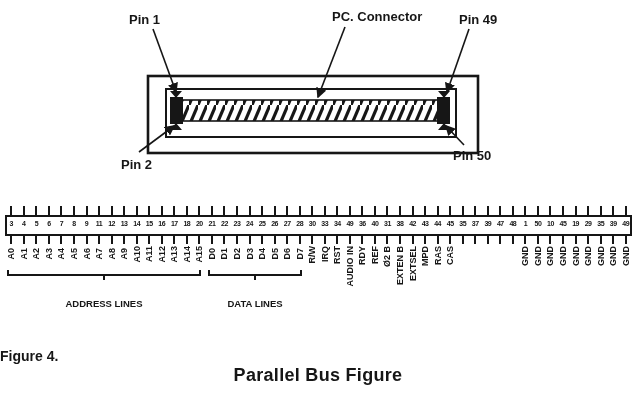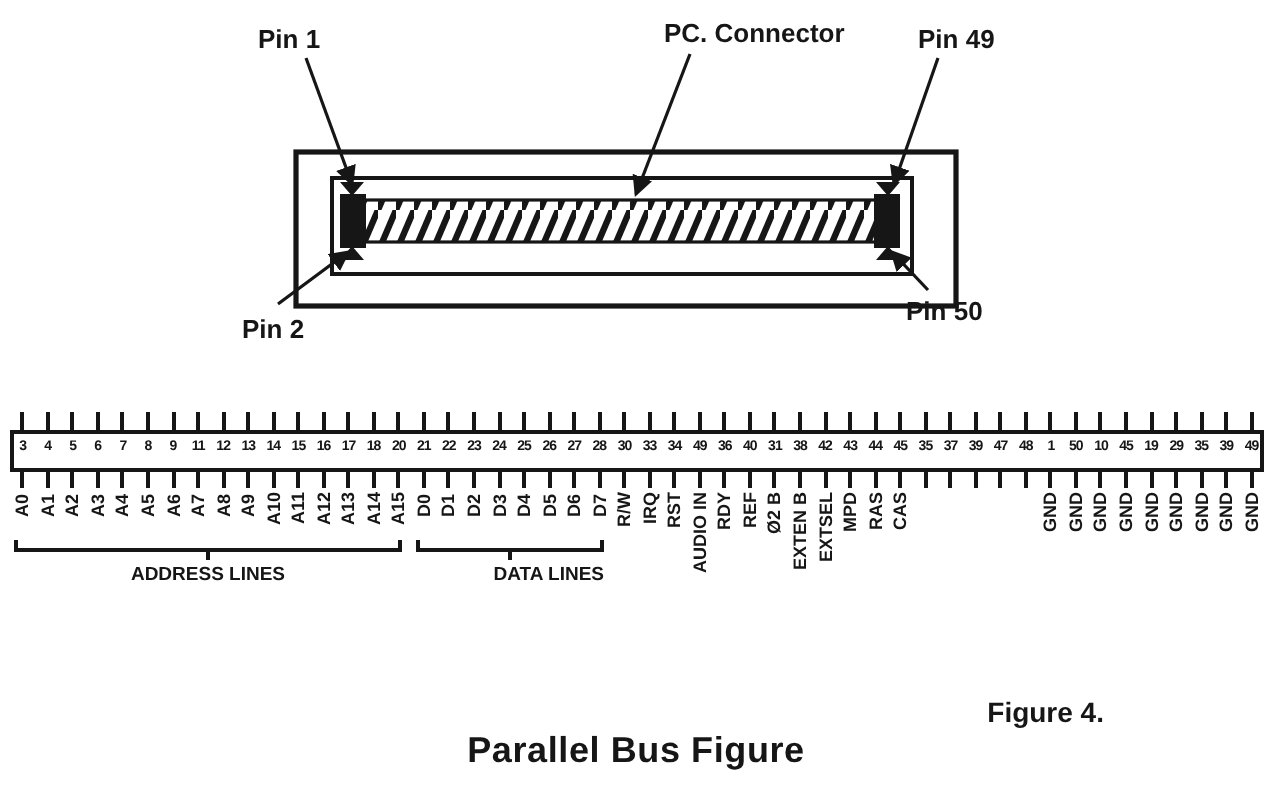--- a/index.html
+++ b/index.html
@@ -15,23 +15,23 @@
   .tick-top{top:4px;height:9px;}
   .tick-bot{top:34px;height:8px;}
   .pnum{position:absolute;top:18px;left:0;width:100%;text-align:center;
         font:700 7px "Liberation Sans",sans-serif;letter-spacing:-0.5px;color:#161616;}
   .plab{position:absolute;top:44px;left:0;width:100%;text-align:center;}
   .plab span{display:inline-block;writing-mode:vertical-rl;transform:rotate(180deg);
         font:700 9px "Liberation Sans",sans-serif;white-space:nowrap;color:#161616;}
   .brace{position:absolute;height:6px;box-sizing:border-box;
         border-left:2px solid #161616;border-right:2px solid #161616;border-bottom:2px solid #161616;}
   .brace .notch{position:absolute;left:50%;margin-left:-1px;top:5px;width:2px;height:5px;background:#161616;}
-  .grplbl{position:absolute;text-align:center;font:700 9.5px "Liberation Sans",sans-serif;line-height:11px;}
+  .grplbl{position:absolute;text-align:center;font:700 9.5px "Liberation Sans",sans-serif;line-height:11px;margin-top:16px;}
   
-  #cap-fig{position:absolute;left:0;top:348px;width:552px;text-align:right;
+  #cap-fig{position:absolute;left:0;top:348px;width:552px;text-align:left;
         font:700 14px "Liberation Sans",sans-serif;}
   #cap-title{position:absolute;left:0;top:365px;width:636px;text-align:center;
         font:800 18px "Liberation Sans",sans-serif;letter-spacing:.3px;}
 </style>
 </head>
 <body>
 
 <div id="page">
 
   <svg width="636" height="200" viewBox="0 0 636 200" style="position:absolute;left:0;top:0;">
@@ -372,20 +372,20 @@
     <div class="brace" style="left:2px;top:68px;width:194px;">
         <div class="notch"></div>
       </div>
     <div class="grplbl" style="left:2px;top:80px;width:194px;">
       <div>ADDRESS LINES</div>
     </div>
 
     <div class="brace" style="left:203px;top:68px;width:94px;">
         <div class="notch"></div>
       </div>
-    <div class="grplbl" style="left:203px;top:80px;width:94px;text-align:right;">
+    <div class="grplbl" style="left:203px;top:80px;width:94px;">
       <div>DATA LINES</div>
     </div>
   </div>
 
   <div id="cap-fig">Figure 4.</div>
   <div id="cap-title">Parallel Bus Figure</div>
 </div>
 
 </body></html>

